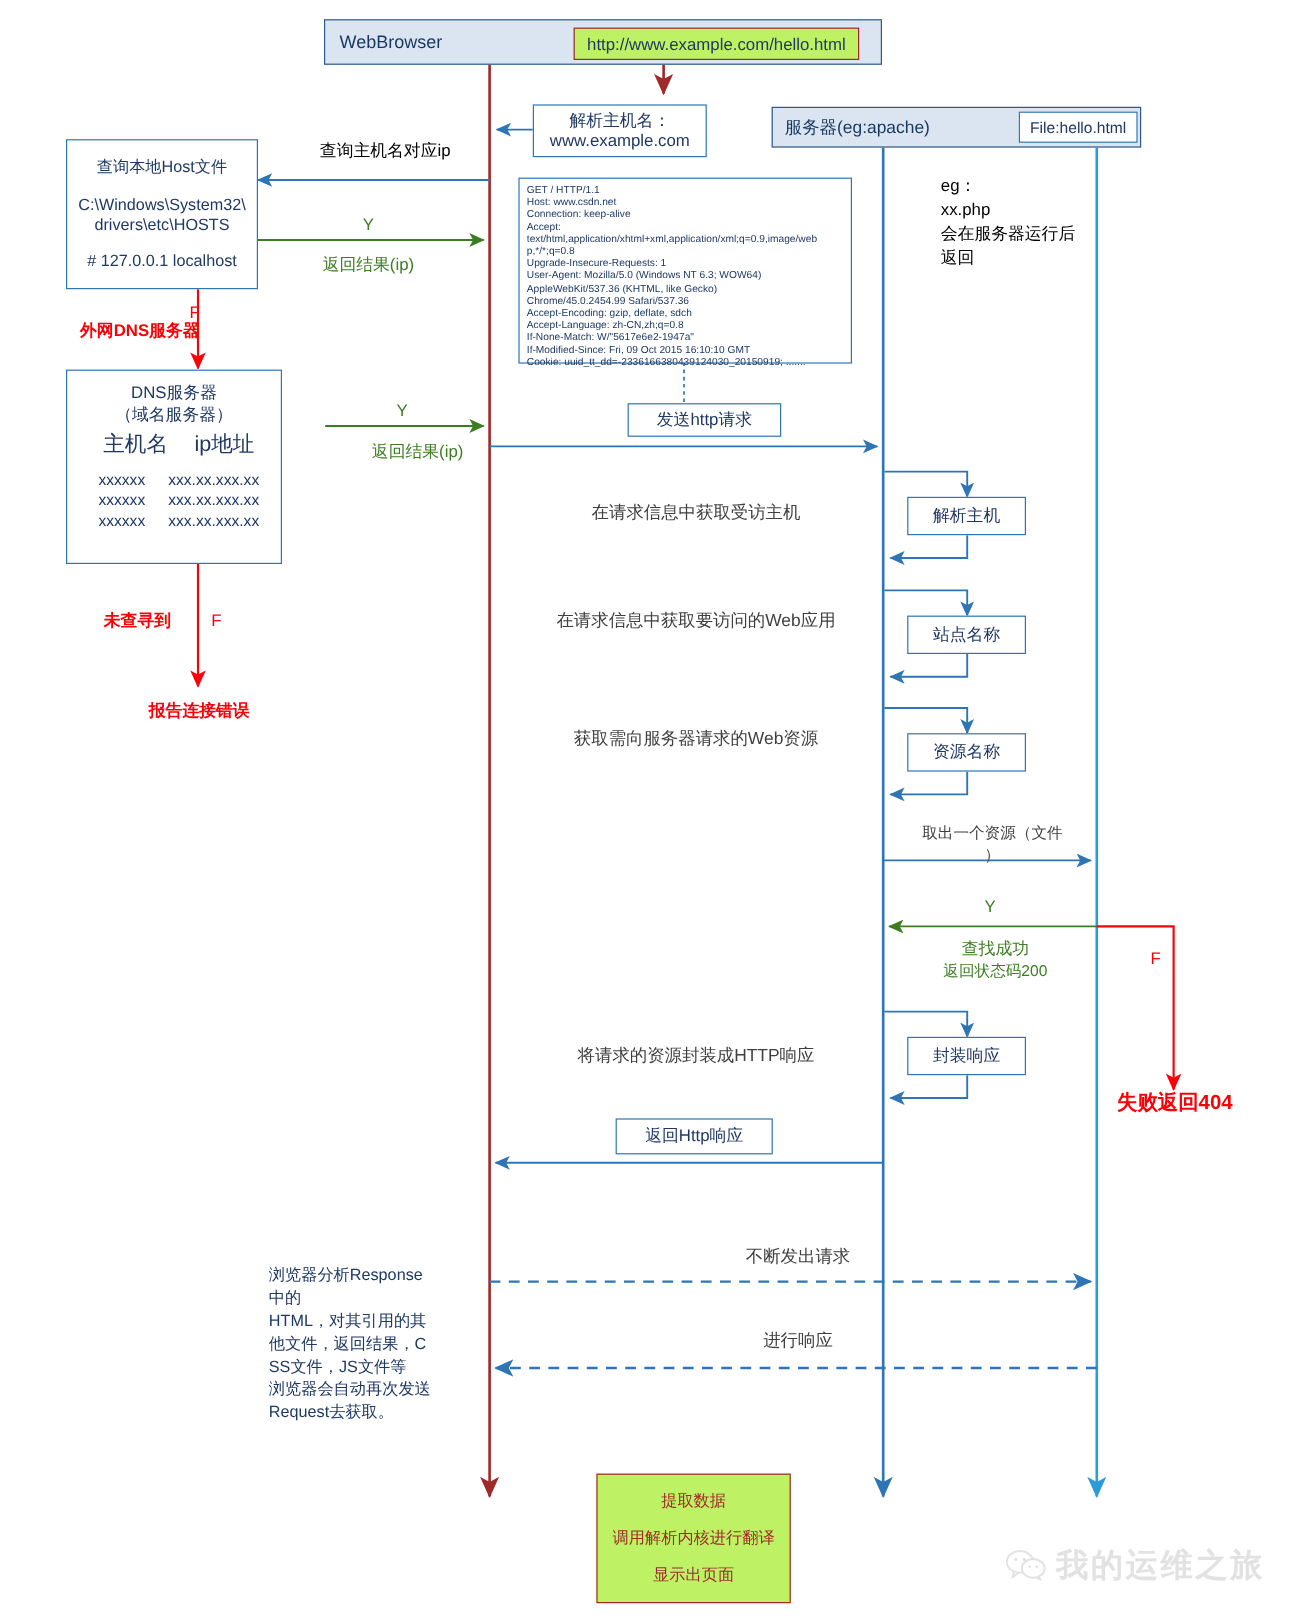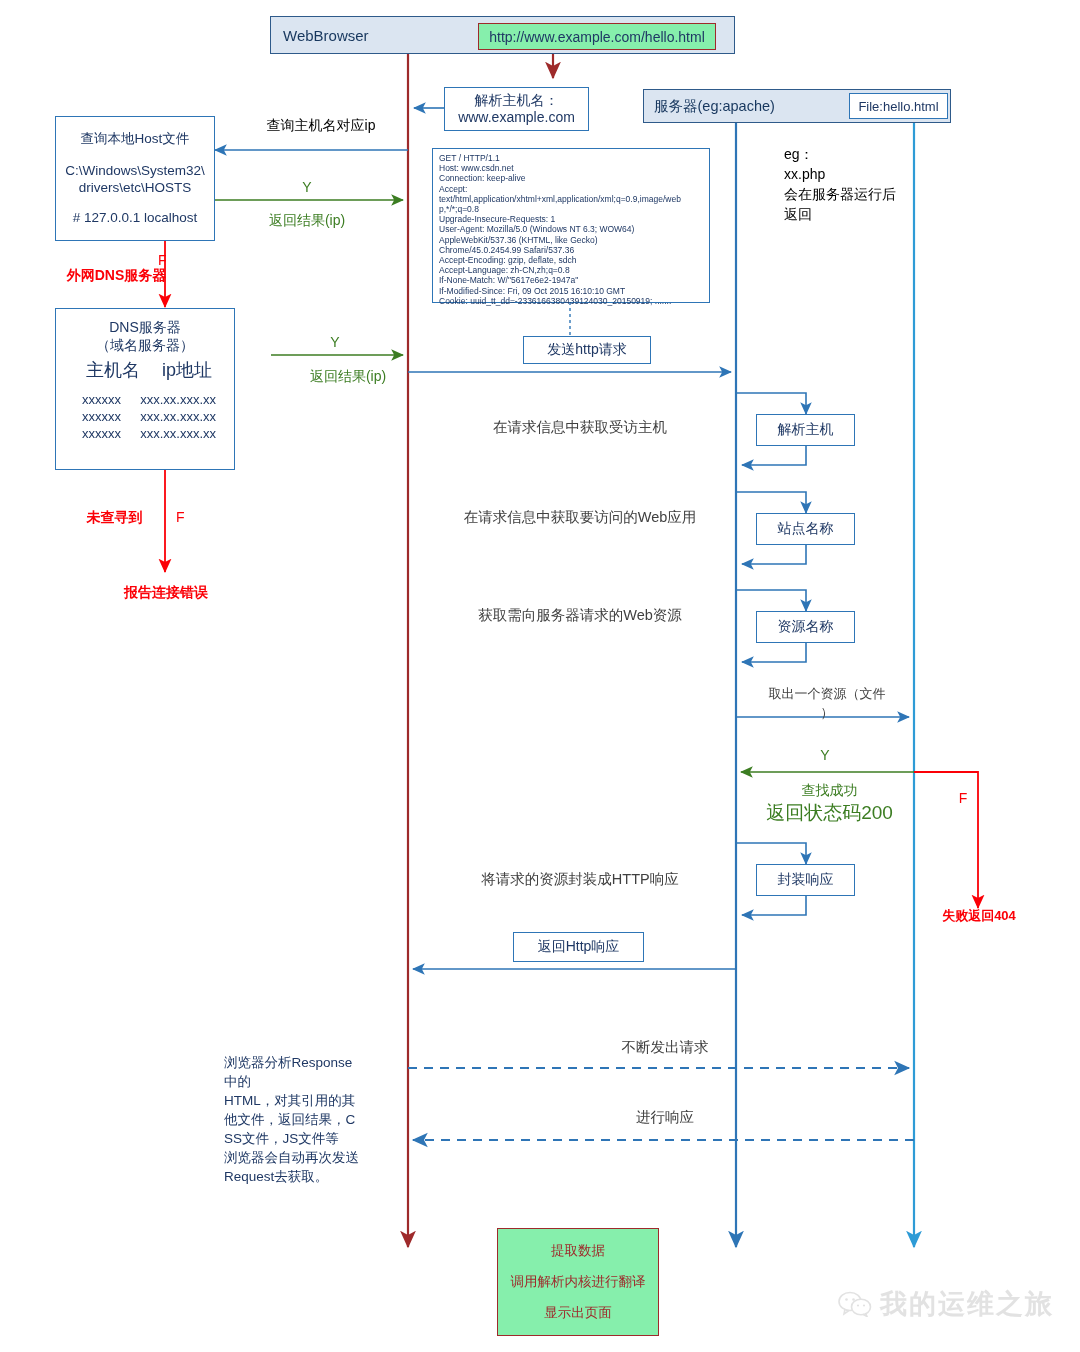--- a/index.html
+++ b/index.html
@@ -5,21 +5,21 @@
   html,body{margin:0;padding:0;background:#ffffff;}
   body{font-family:"Liberation Sans","DejaVu Sans",sans-serif;}
   #canvas{position:relative;width:1080px;height:1352px;background:#fff;overflow:hidden;}
   #svg{position:absolute;left:0;top:0;width:1080px;height:1352px;}
   .box{position:absolute;box-sizing:border-box;display:flex;flex-direction:column;
        align-items:center;justify-content:center;text-align:center;color:#1f3864;}
   .hdr{background:#dbe5f1;border:1px solid #2e5a8a;display:flex;flex-direction:row;
        align-items:center;justify-content:flex-start;}
   .hdr .t{color:#17375e;}
   .bluebox{background:#ffffff;border:1px solid #2e75b6;color:#1f3864;}
-  .redbox{background:#86efac;border:1.5px solid #9e2a2b;color:#9e2a2b;}
+  .redbox{background:#bef264;border:1.5px solid #9e2a2b;color:#9e2a2b;}
   .lbl{position:absolute;color:#000000;text-align:center;}
   .lbl.green{color:#3c7d22;}
   .lbl.red{color:#fb0007;}
   .lbl.dark{color:#404040;}
   .lbl.left{text-align:left;}
   .reqbox{position:absolute;box-sizing:border-box;background:#fff;border:1px solid #2e75b6;
           color:#1f3864;font-size:8.5px;line-height:10.2px;padding:4px 5px 2px 6px;text-align:left;
           font-family:"Liberation Sans","DejaVu Sans",sans-serif;}
   .wm{position:absolute;display:flex;align-items:center;gap:8px;color:#e2e2e2;
       font-size:27px;font-weight:bold;letter-spacing:2px;user-select:none;}
@@ -235,25 +235,25 @@
 
   <div class="lbl dark" style="left:738px;top:684px;width:178px;font-size:13px;line-height:19px;">
     <div>取出一个资源（文件</div>
     <div>）</div>
   </div>
 
   <div class="lbl green" style="left:790px;top:747px;width:70px;font-size:14px;">Y</div>
 
   <div class="lbl green" style="left:752px;top:782px;width:155px;font-size:14px;">查找成功</div>
 
-  <div class="lbl green" style="left:752px;top:800px;width:155px;font-size:19px;">返回状态码200</div>
+  <div class="lbl green" style="left:752px;top:800px;width:155px;font-size:13px;">返回状态码200</div>
 
   <div class="lbl red" style="left:943px;top:790px;width:40px;font-size:14px;">F</div>
 
-  <div class="lbl red" style="left:908px;top:907px;width:142px;font-size:13px;font-weight:bold;">失败返回404</div>
+  <div class="lbl red" style="left:908px;top:907px;width:142px;font-size:17px;font-weight:bold;">失败返回404</div>
 
   <div class="lbl dark" style="left:430px;top:870px;width:300px;font-size:14.5px;">将请求的资源封装成HTTP响应</div>
 
   <div class="lbl dark" style="left:500px;top:1038px;width:330px;font-size:14.5px;">不断发出请求</div>
 
   <div class="lbl dark" style="left:500px;top:1108px;width:330px;font-size:14.5px;">进行响应</div>
 
   <div class="lbl left" style="left:224px;top:1053px;width:160px;font-size:13.5px;line-height:19px;color:#1f3864;">
     <div>浏览器分析Response</div>
     <div>中的</div>

